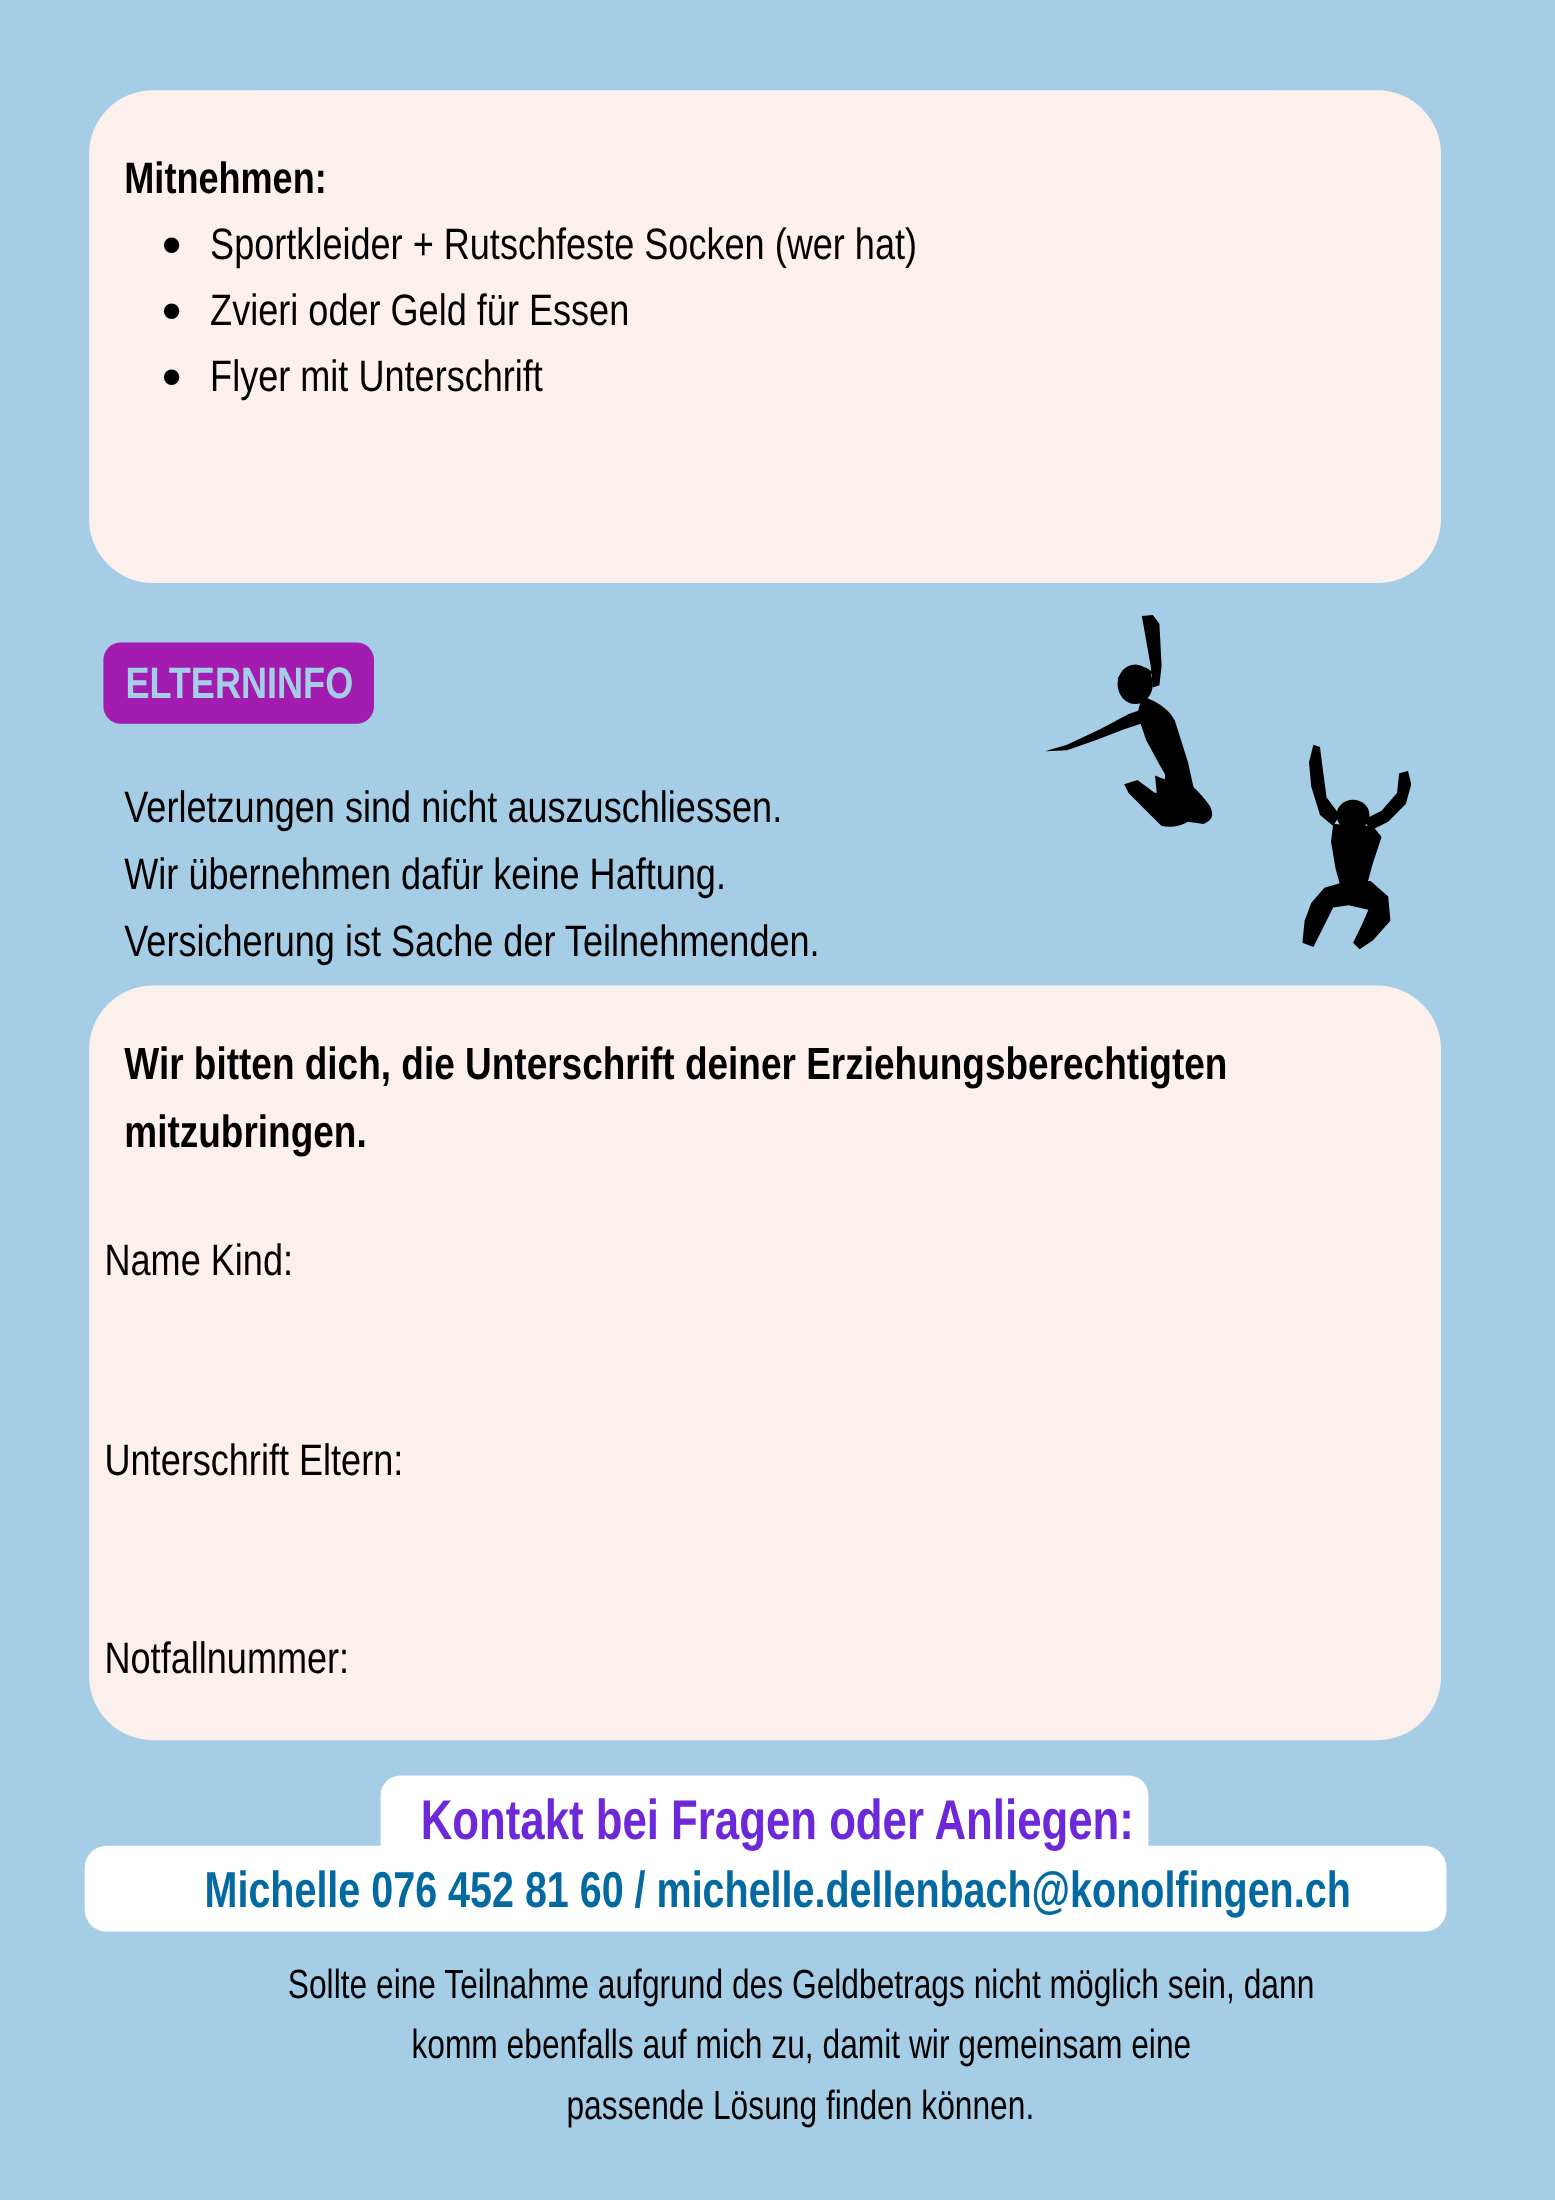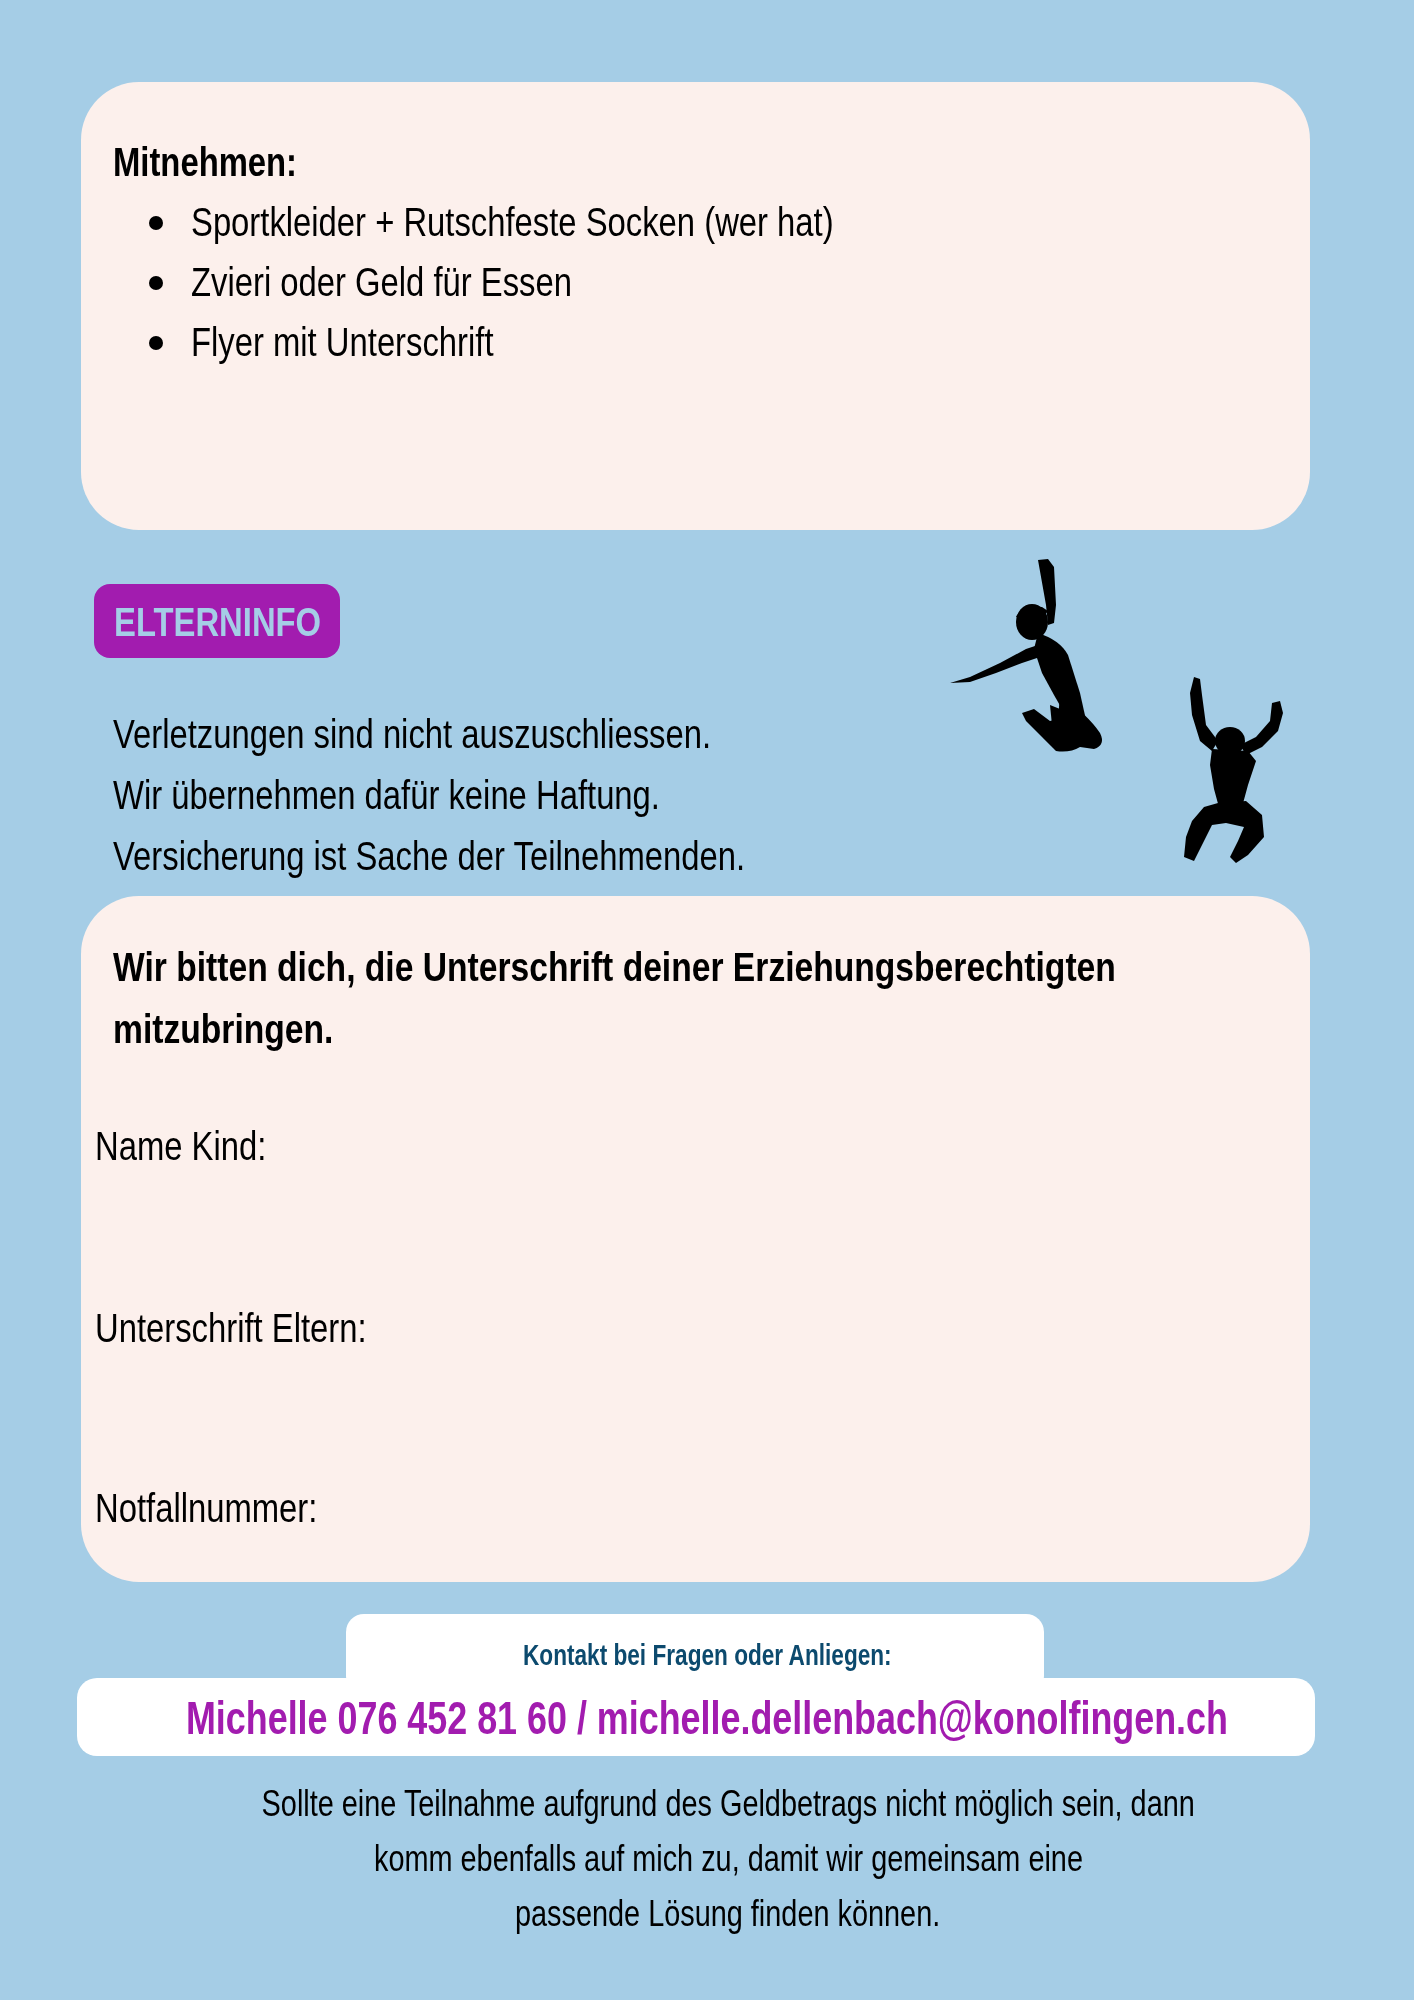--- a/index.html
+++ b/index.html
@@ -58,25 +58,25 @@
     #contact-top {
       position: absolute; left: 346px; top: 1614px;
       width: 698px; height: 80px; background: #fff; border-radius: 18px;
     }
     #contact-bottom {
       position: absolute; left: 77px; top: 1678px;
       width: 1238px; height: 78px; background: #fff; border-radius: 20px;
     }
     #contact-label {
       position: absolute; left: 0; width: 1414px; top: 1630px; text-align: center;
-      font-weight: bold; font-size: 29px; line-height: 50px; color: #0c4a6e; text-decoration: underline;
+      font-weight: bold; font-size: 51px; line-height: 50px; color: #6d28d9; text-decoration: underline;
     }
     #contact-line {
       position: absolute; left: 0; width: 1414px; top: 1692px; text-align: center;
-      font-weight: bold; font-size: 46px; line-height: 52px; color: #a21caf;
+      font-weight: bold; font-size: 46px; line-height: 52px; color: #0369a1;
     }
     .center-cond { display: inline-block; transform: scaleX(0.78); transform-origin: center top; white-space: nowrap; }
 
     #footer-note {
       position: absolute; left: 0; width: 1414px; top: 1776px; text-align: center; padding-left: 21px;
     }
     #footer-note div { font-size: 37px; line-height: 55px; height: 55px; }
   </style>
 </head>
 <body>

